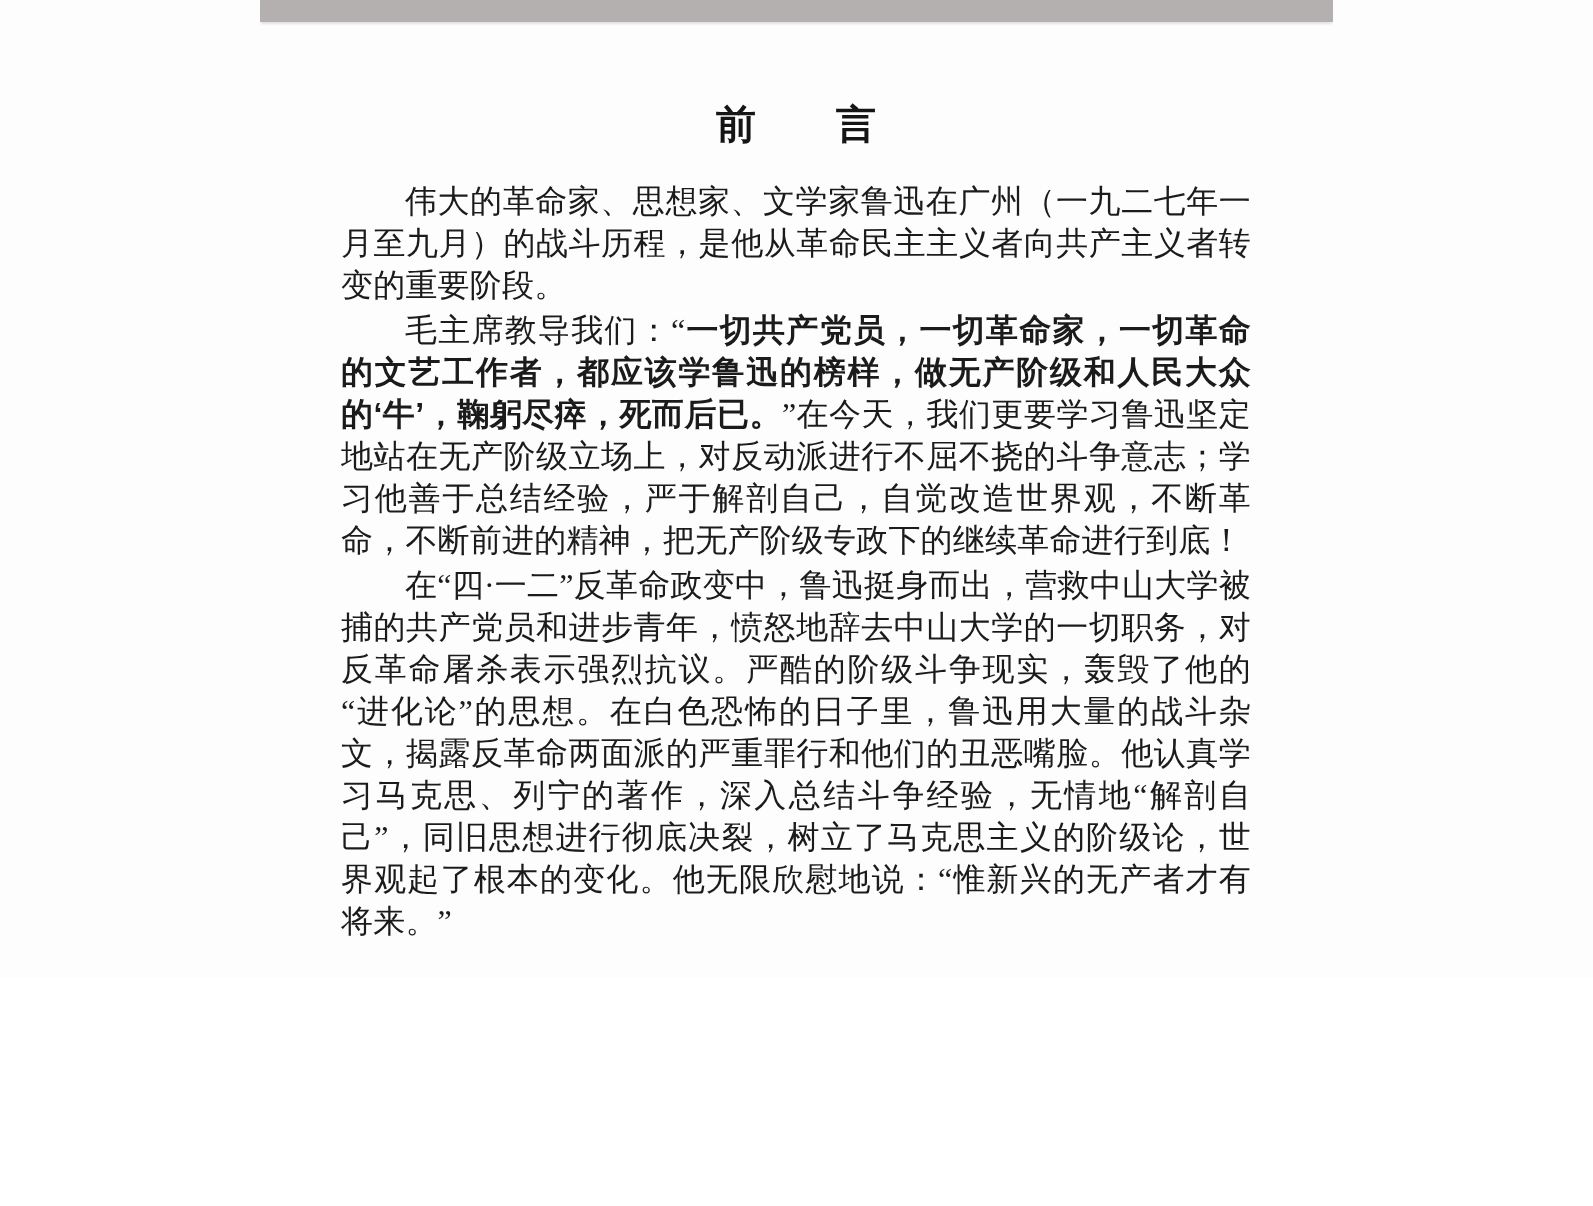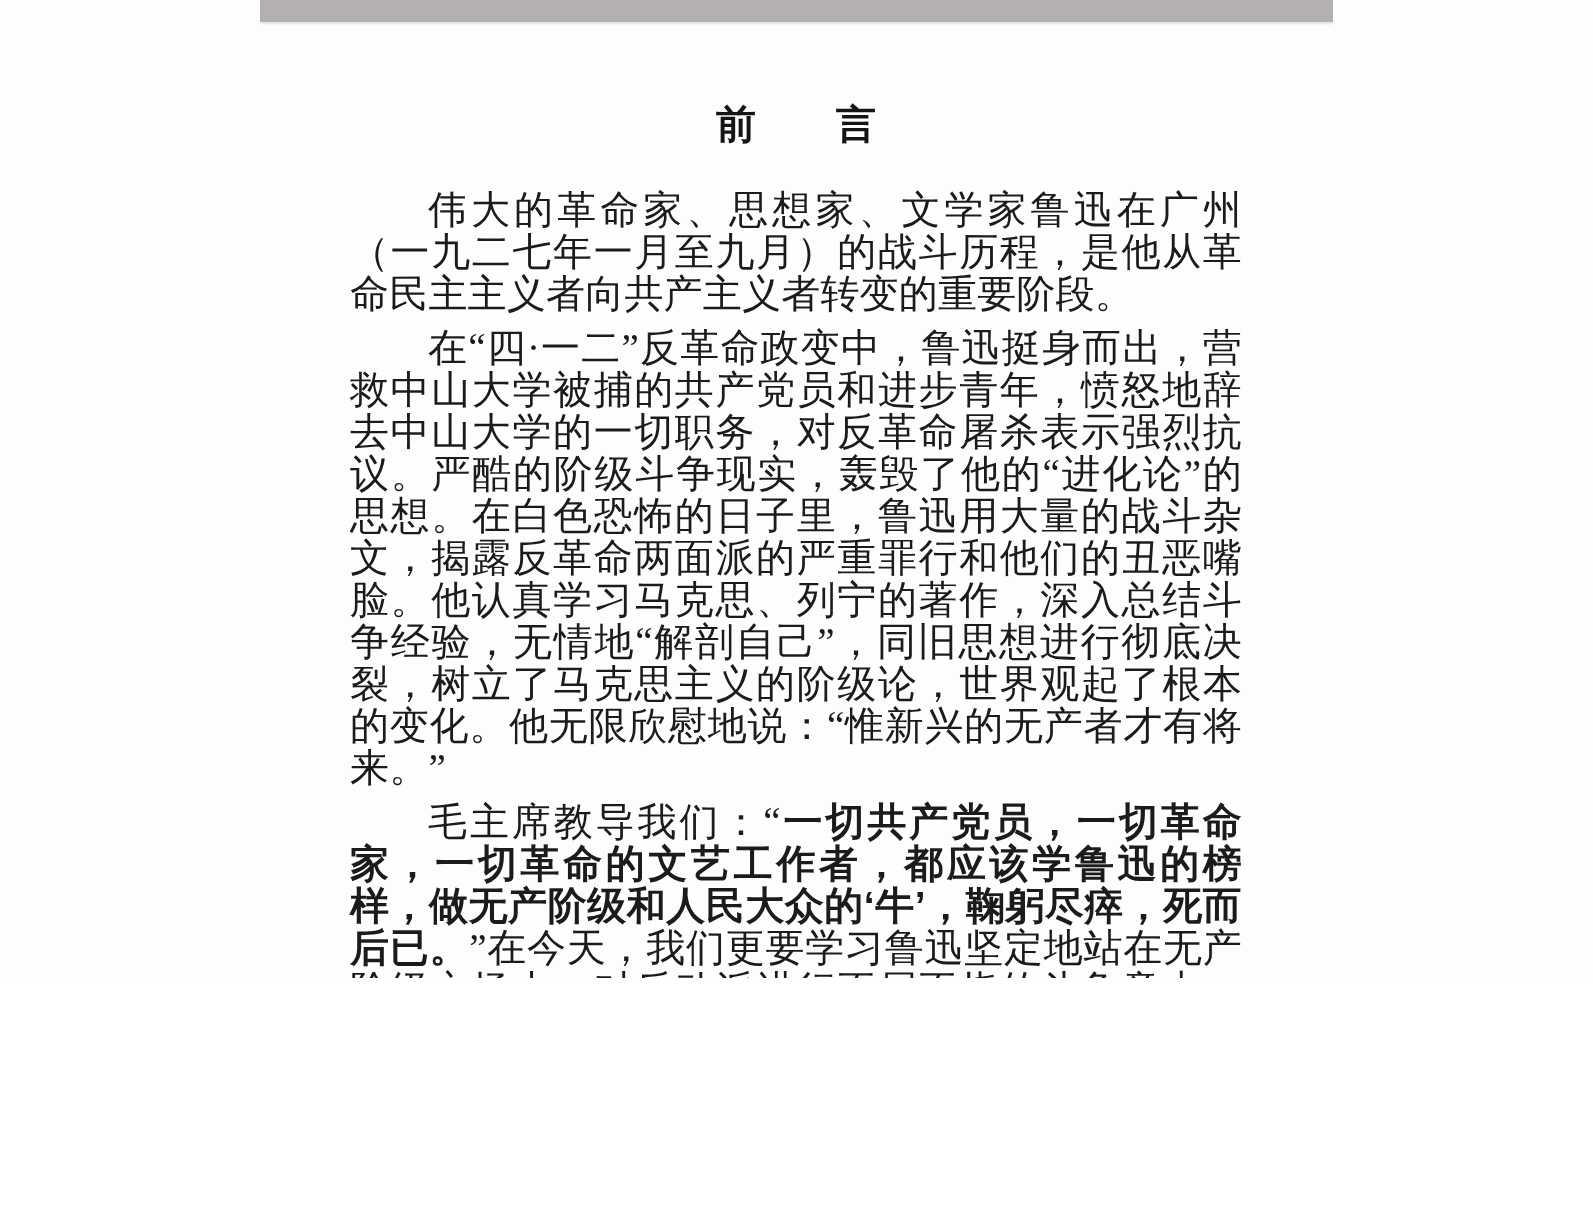--- a/index.html
+++ b/index.html
@@ -43,23 +43,23 @@
     color: #151515;
     white-space: pre;
   }
   .preface-body {
     position: absolute;
     left: 338px;
     top: 177px;
     width: 916px;
   }
   .para {
-    margin: 12px;
+    margin: 3px;
     padding: 0;
-    font-size: 39px;
+    font-size: 32px;
     line-height: 42px;
     text-align: justify;
     text-indent: 2em;
     letter-spacing: 0.2px;
   }
   .seg { font-weight: normal; }
   .seg.bold {
     font-family: "Liberation Sans", "DejaVu Sans", sans-serif;
     font-weight: 700;
   }
@@ -76,22 +76,22 @@
 <body>
 
 <div class="canvas">
 
   <div class="scan-bar top"></div>
 
   <h1 class="title">前　　言</h1>
 
   <div class="preface-body">
       <p class="para"><span class="seg">伟大的革命家、思想家、文学家鲁迅在广州（一九二七年一月至九月）的战斗历程，是他从革命民主主义者向共产主义者转变的重要阶段。</span></p>
+      <p class="para"><span class="seg">毛主席教导我们：“</span><span class="seg bold">一切共产党员，一切革命家，一切革命的文艺工作者，都应该学鲁迅的榜样，做无产阶级和人民大众的‘牛’，鞠躬尽瘁，死而后已。</span><span class="seg">”在今天，我们更要学习鲁迅坚定地站在无产阶级立场上，对反动派进行不屈不挠的斗争意志；学习他善于总结经验，严于解剖自己，自觉改造世界观，不断革命，不断前进的精神，把无产阶级专政下的继续革命进行到底！</span></p>
       <p class="para"><span class="seg">在“四·一二”反革命政变中，鲁迅挺身而出，营救中山大学被捕的共产党员和进步青年，愤怒地辞去中山大学的一切职务，对反革命屠杀表示强烈抗议。严酷的阶级斗争现实，轰毁了他的“进化论”的思想。在白色恐怖的日子里，鲁迅用大量的战斗杂文，揭露反革命两面派的严重罪行和他们的丑恶嘴脸。他认真学习马克思、列宁的著作，深入总结斗争经验，无情地“解剖自己”，同旧思想进行彻底决裂，树立了马克思主义的阶级论，世界观起了根本的变化。他无限欣慰地说：“惟新兴的无产者才有将来。”</span></p>
-      <p class="para"><span class="seg">毛主席教导我们：“</span><span class="seg bold">一切共产党员，一切革命家，一切革命的文艺工作者，都应该学鲁迅的榜样，做无产阶级和人民大众的‘牛’，鞠躬尽瘁，死而后已。</span><span class="seg">”在今天，我们更要学习鲁迅坚定地站在无产阶级立场上，对反动派进行不屈不挠的斗争意志；学习他善于总结经验，严于解剖自己，自觉改造世界观，不断革命，不断前进的精神，把无产阶级专政下的继续革命进行到底！</span></p>
     </div>
 
   <div class="seal">
     <svg width="61" height="66" viewBox="0 0 61 66" xmlns="http://www.w3.org/2000/svg">
 
       <g fill="#eec6c1">
 
         <rect x="4" y="6" width="22" height="4"></rect>
         <rect x="4" y="13" width="16" height="3"></rect>
         <rect x="4" y="19" width="22" height="4"></rect>

